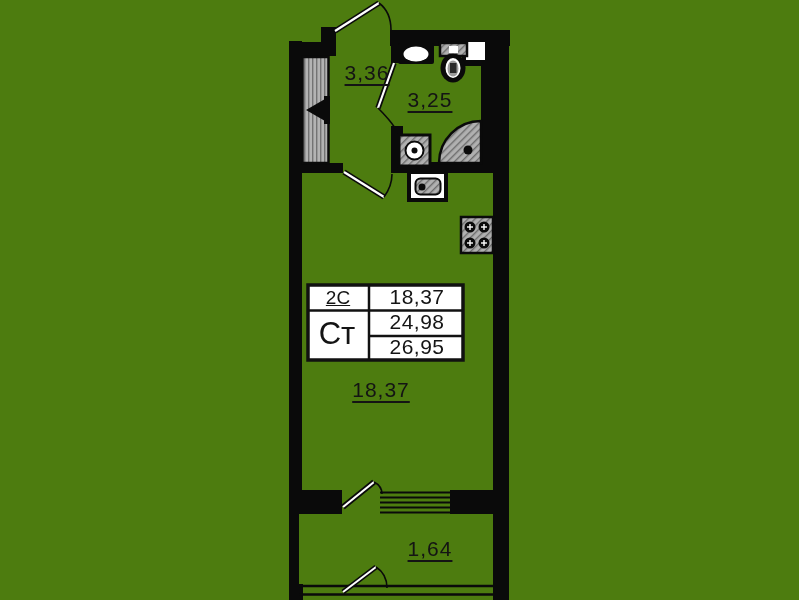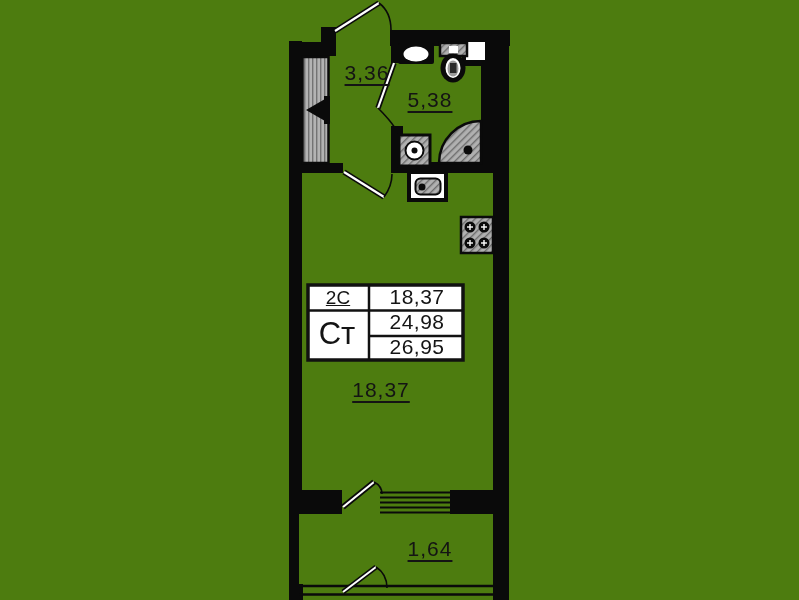--- a/index.html
+++ b/index.html
@@ -147,21 +147,21 @@
 
     <g>
       <rect x="308" y="285" width="155" height="75" fill="#ffffff" stroke="#111111" stroke-width="3.5"></rect>
       <line x1="369" y1="285" x2="369" y2="360" stroke="#111111" stroke-width="2.5"></line>
       <line x1="308" y1="310.5" x2="463" y2="310.5" stroke="#111111" stroke-width="2.5"></line>
       <line x1="369" y1="336" x2="463" y2="336" stroke="#111111" stroke-width="2.5"></line>
     </g>
   </svg>
 
   <div class="lbl area" style="left:367px;top:73px;">3,36</div>
-  <div class="lbl area" style="left:430px;top:100px;">5,38</div>
+  <div class="lbl area" style="left:430px;top:100px;">3,25</div>
   <div class="lbl area" style="left:381px;top:390px;">18,37</div>
   <div class="lbl area" style="left:430px;top:549px;">1,64</div>
 
   <div class="lbl stamp-small" style="left:338px;top:298px;">2С</div>
   <div class="lbl stamp-big" style="left:337px;top:334px;">Ст</div>
   <div class="lbl stamp-num" style="left:417px;top:297px;">18,37</div>
   <div class="lbl stamp-num" style="left:417px;top:322px;">24,98</div>
   <div class="lbl stamp-num" style="left:417px;top:347px;">26,95</div>
 
 </div>

